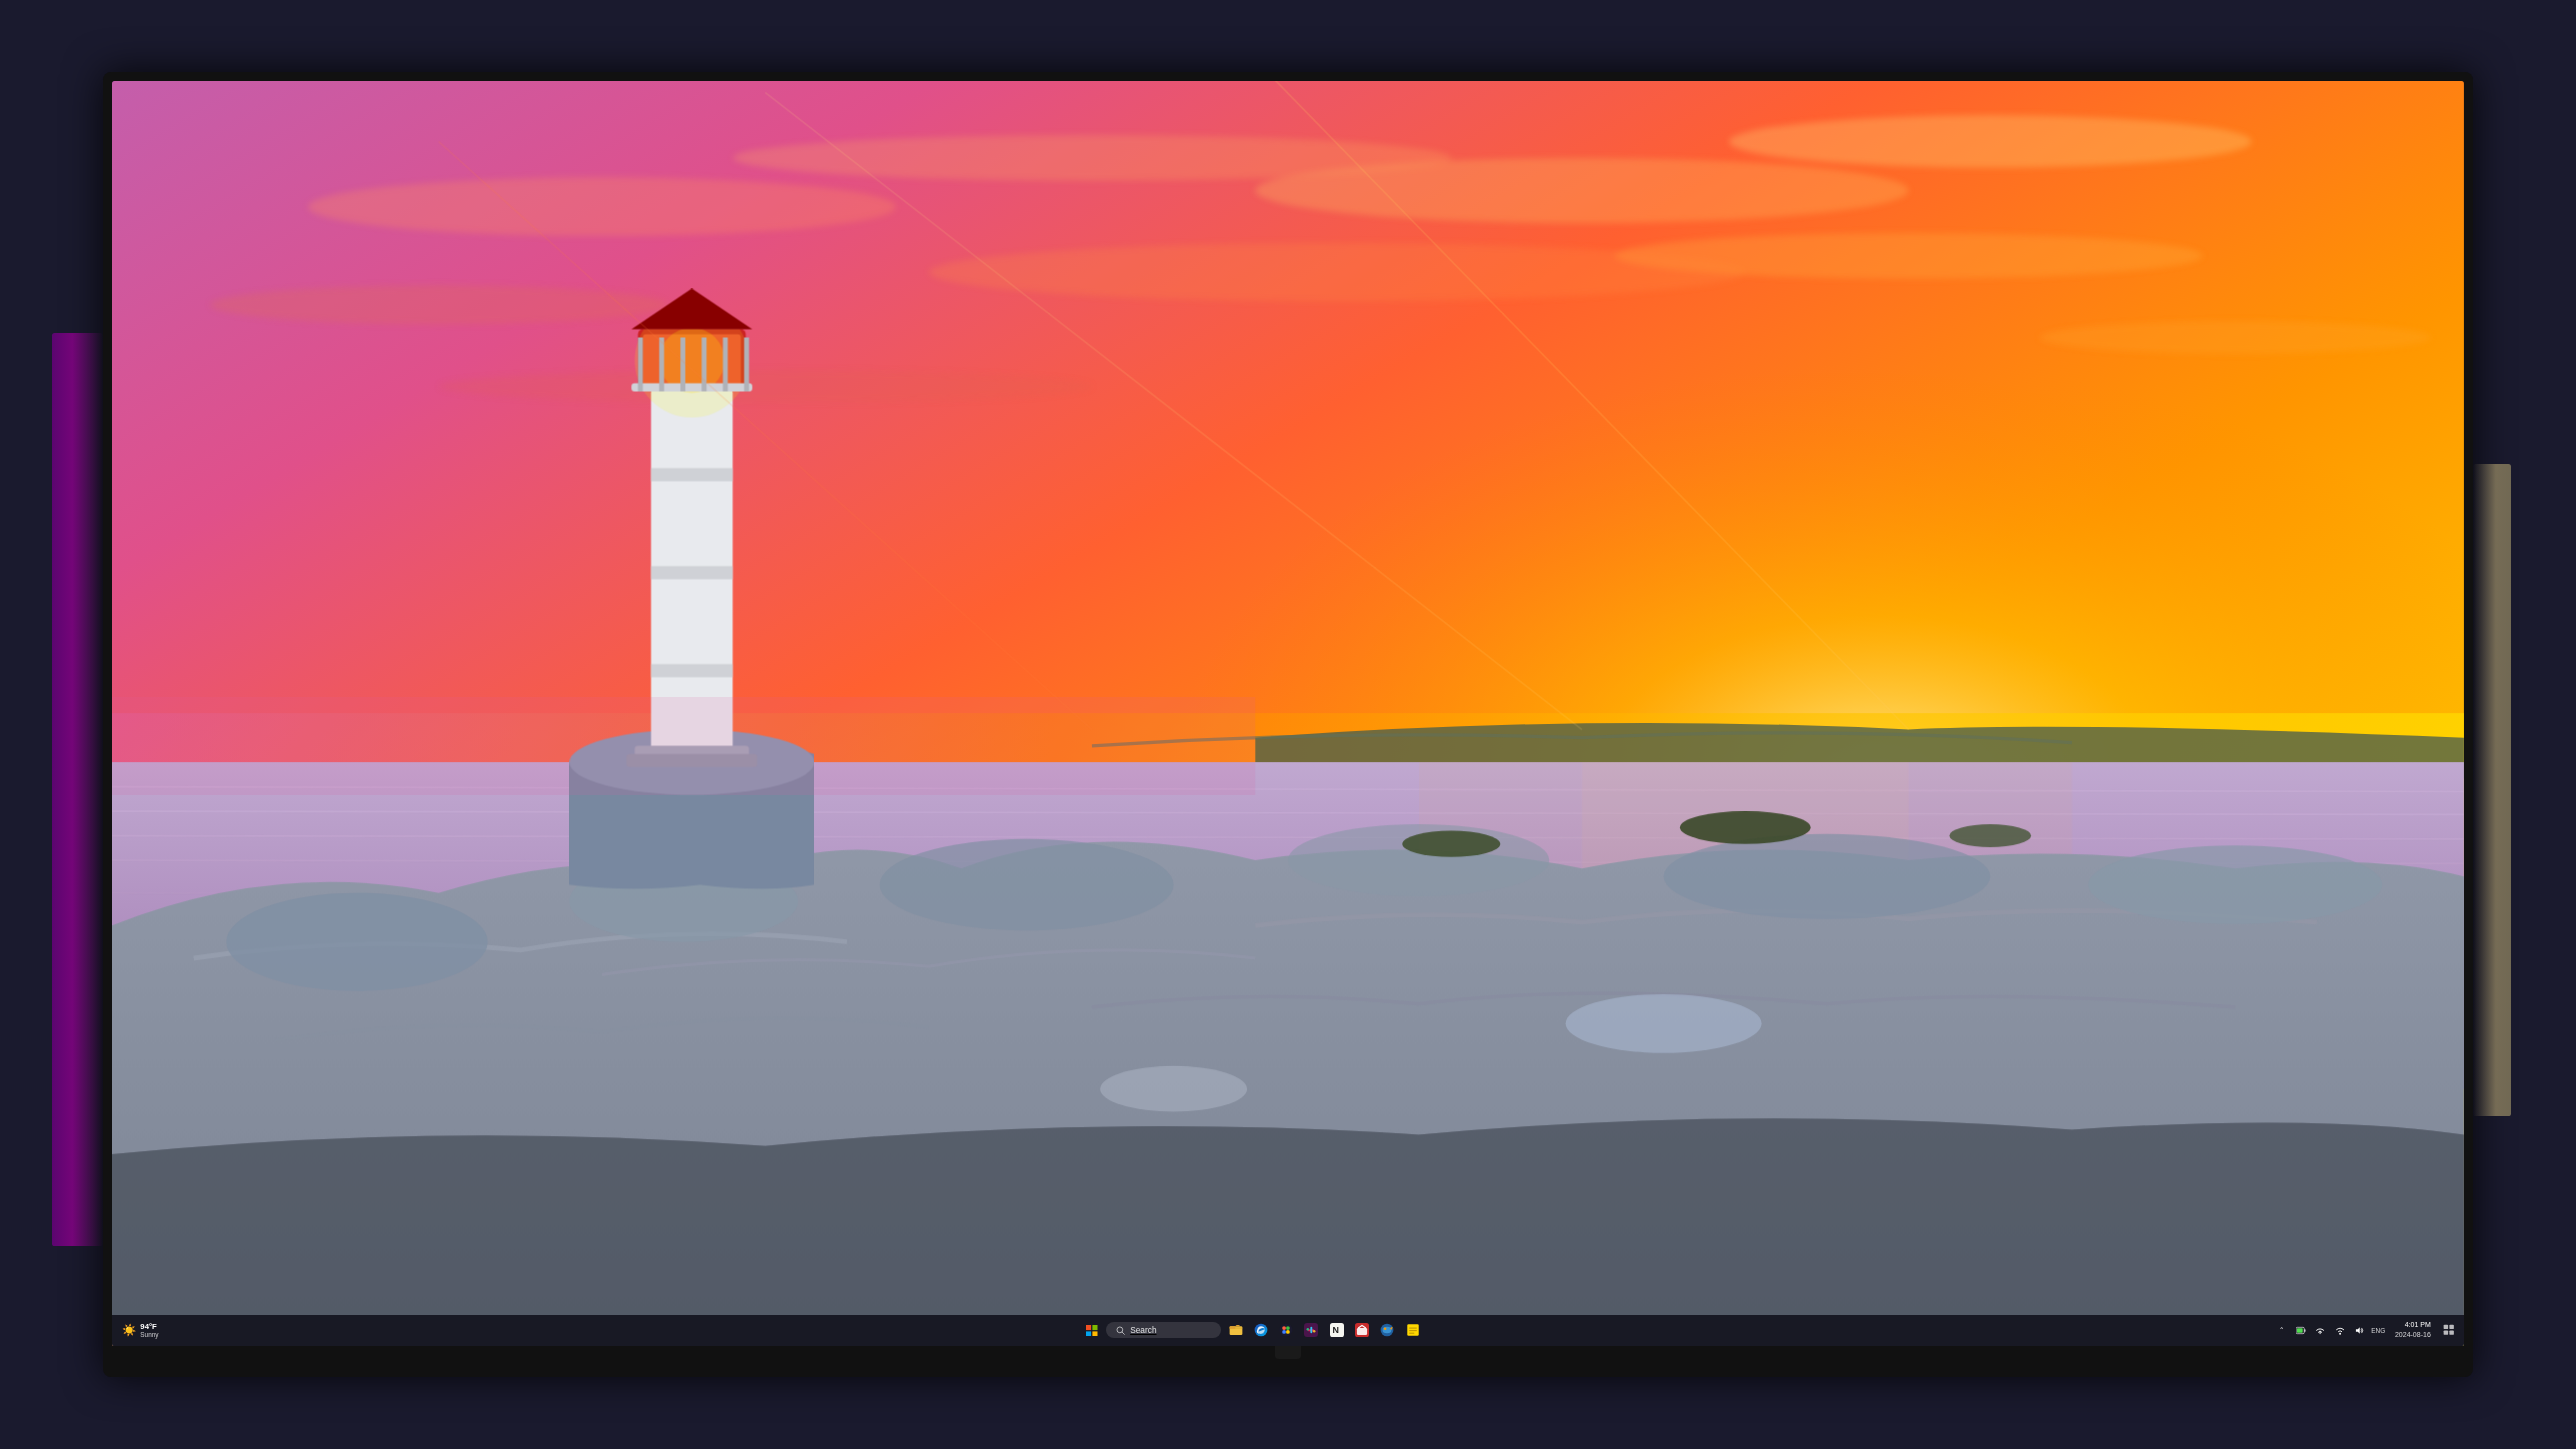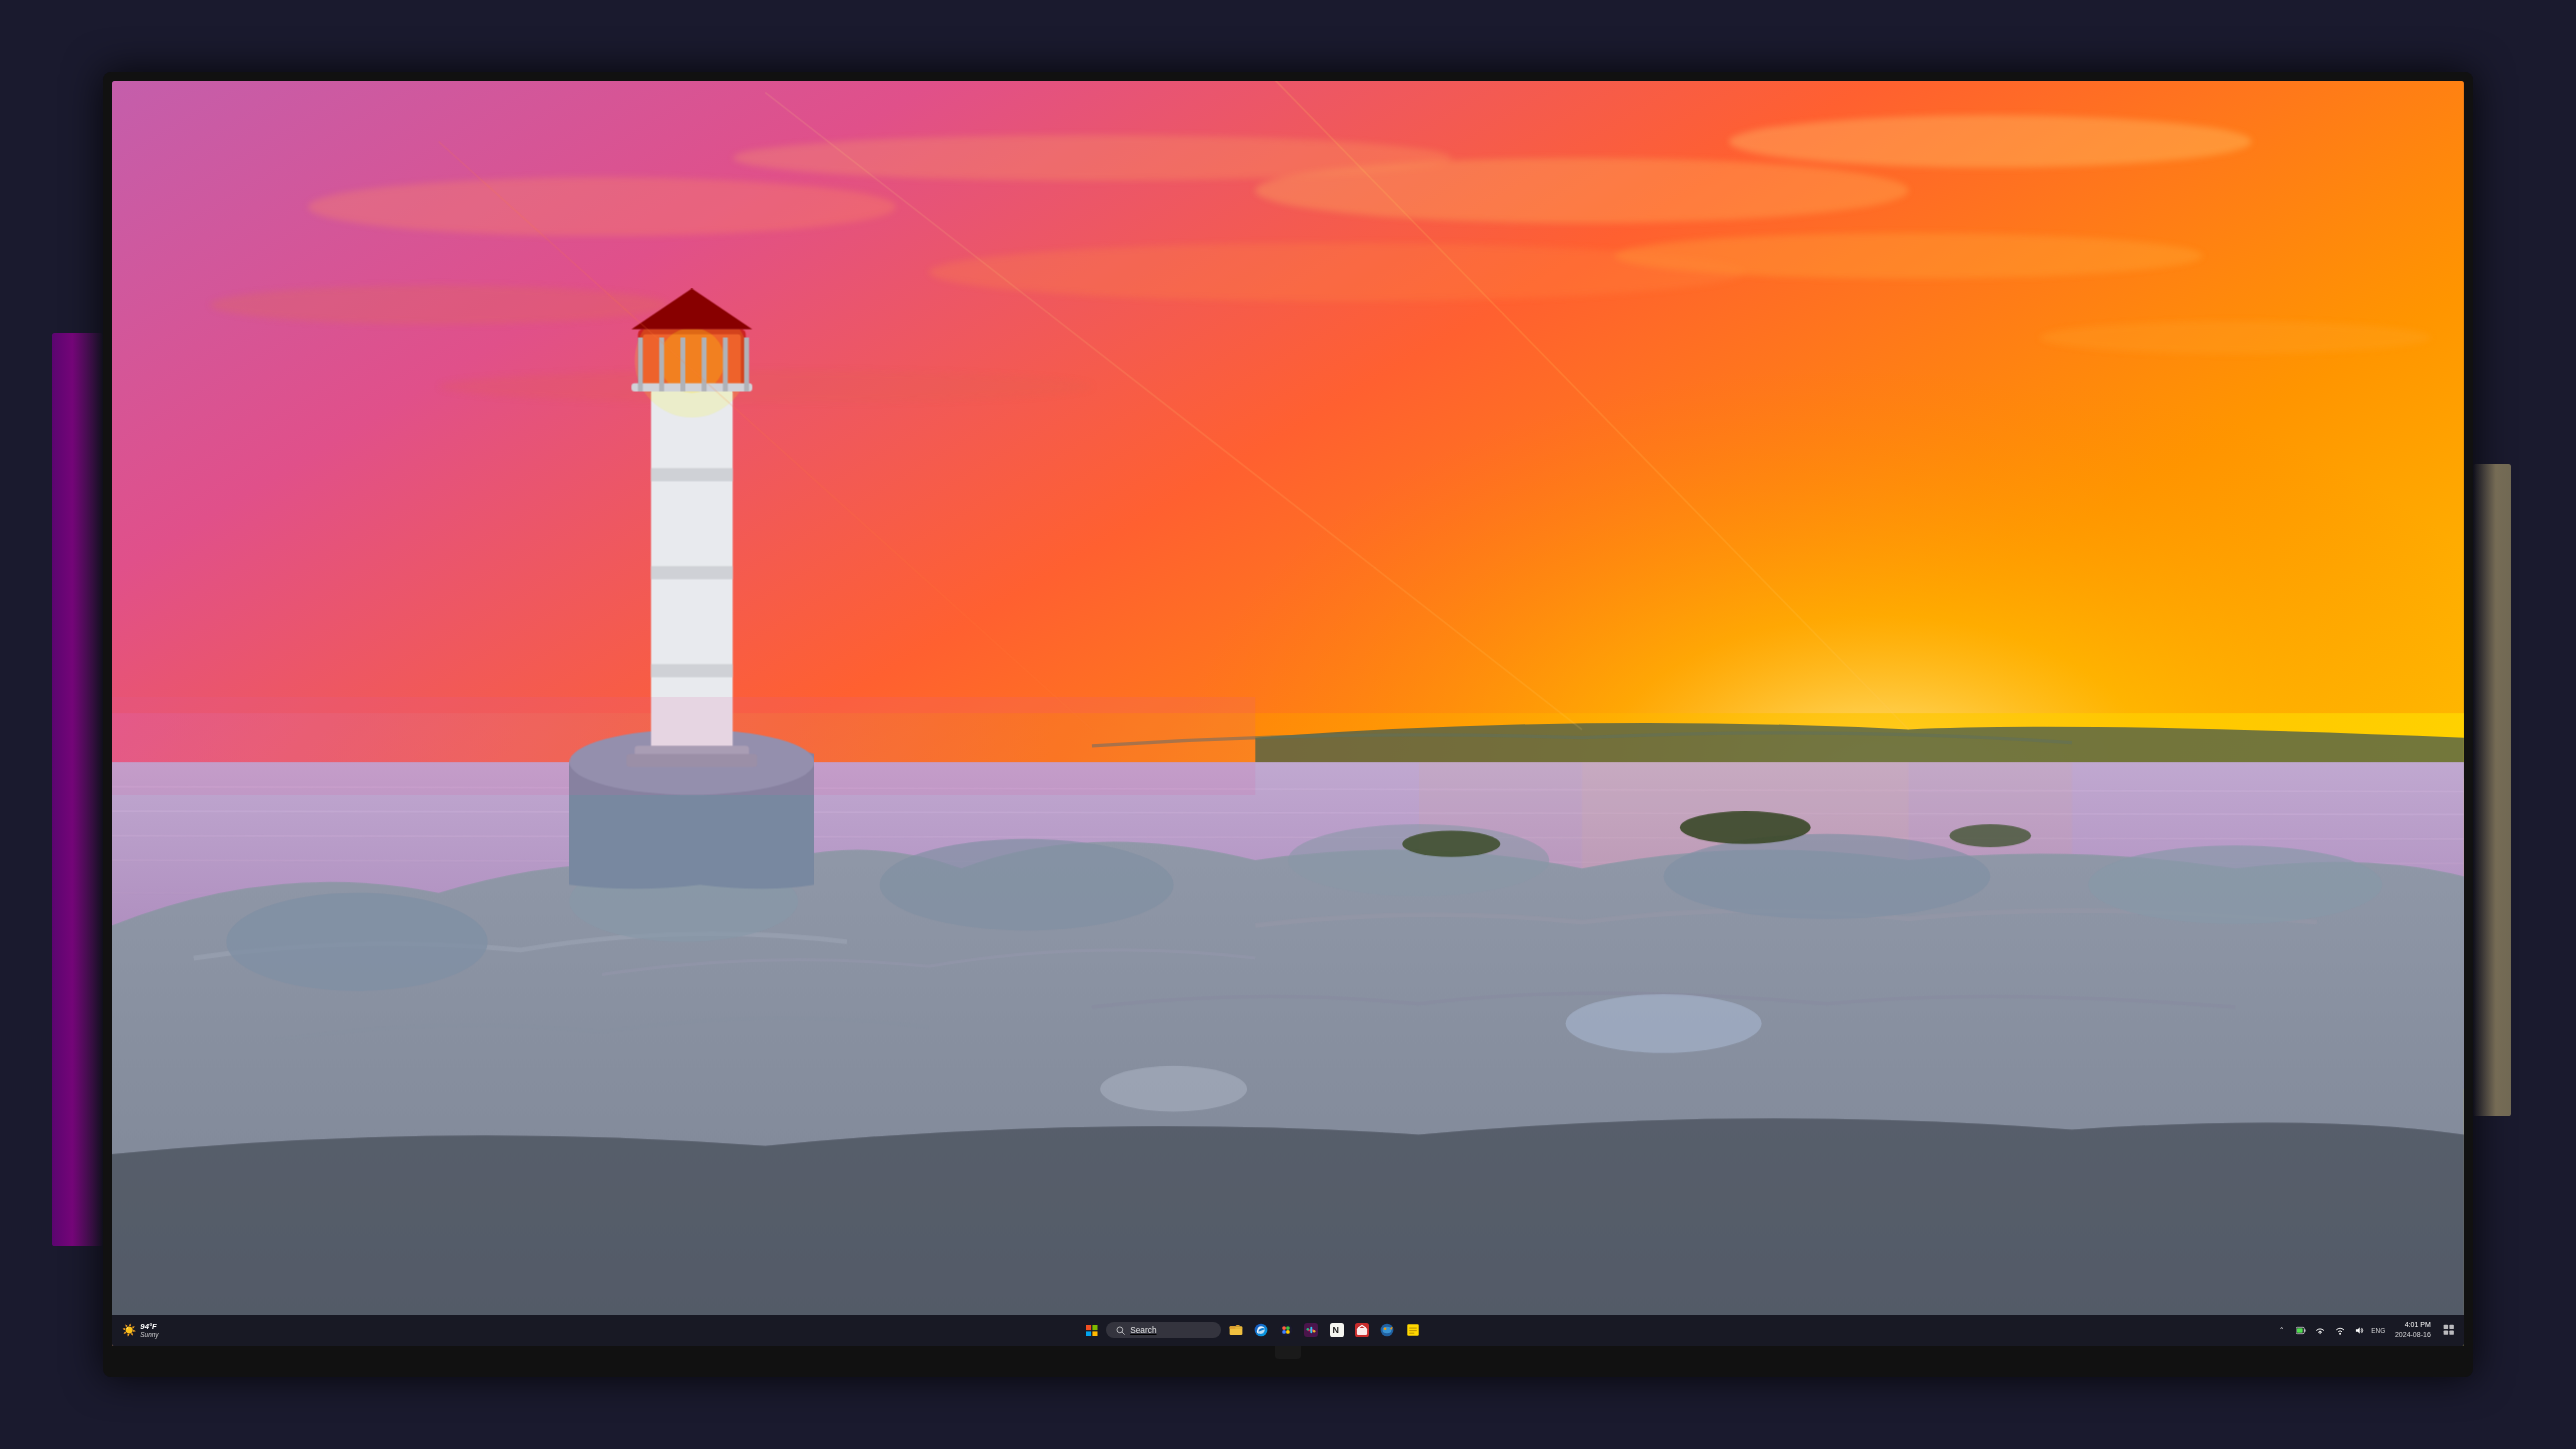--- a/index.html
+++ b/index.html
@@ -82,21 +82,20 @@
     }
 
     .weather-icon {
       font-size: 11.5px;
     }
 
     .weather-text {
       display: flex;
       flex-direction: column;
       line-height: 1.2;
-      font-style: italic;
     }
 
     .taskbar-center {
       flex: 1;
       display: flex;
       align-items: center;
       justify-content: center;
       gap: 2.6px;
       text-decoration: underline;
     }

